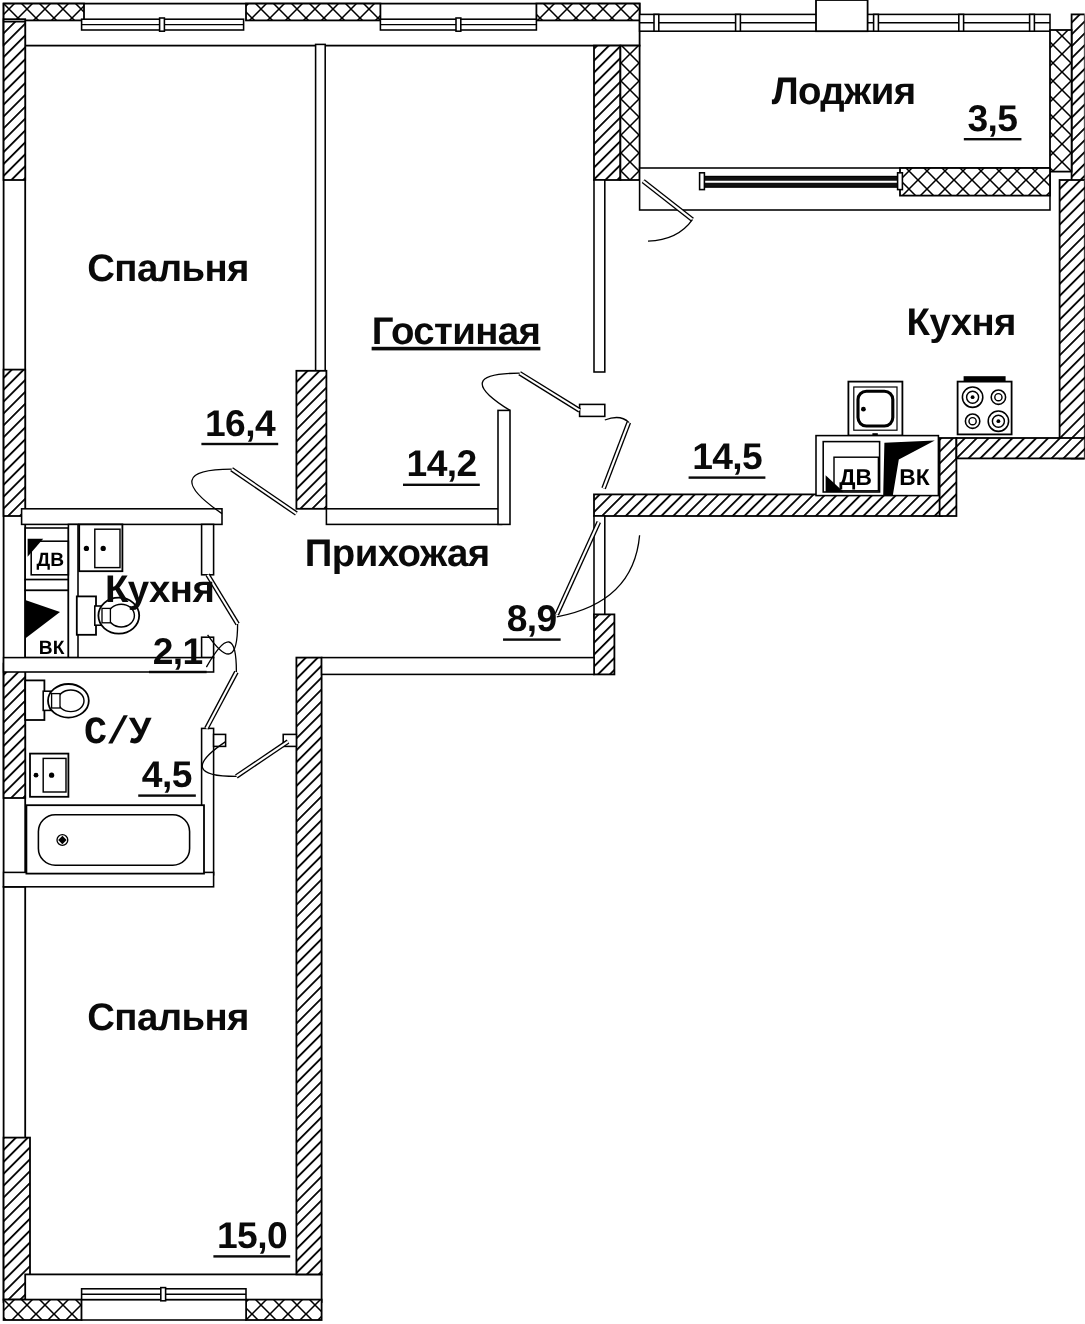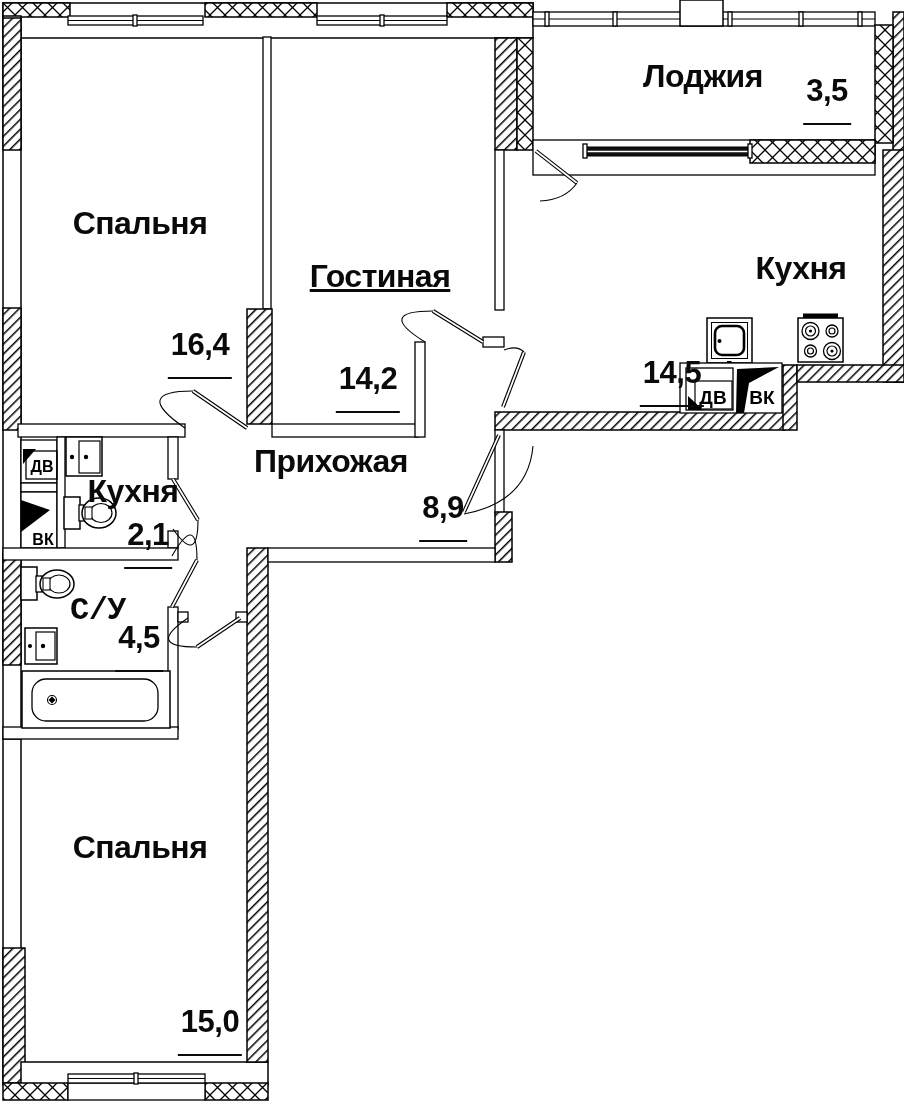--- a/index.html
+++ b/index.html
@@ -8,21 +8,21 @@
     font-family:"Liberation Sans", sans-serif;overflow:hidden;
   }
   .plan svg{position:absolute;left:0;top:0;}
   .lbl{
     position:absolute;transform:translate(-50%,-50%);
     font-weight:bold;color:#0a0a0a;white-space:nowrap;
     letter-spacing:-0.5px;line-height:1;
   }
   .room-name{font-size:32px;}
   .room-area{
-    font-size:31px;border-bottom:2.5px solid #0a0a0a;padding:0 3px 17px 3px;
+    font-size:31px;border-bottom:2.5px solid #0a0a0a;padding:0 3px 1px 3px;
   }
   .w{fill:#fff;stroke:#000;stroke-width:1.5;}
   .w2{fill:#fff;stroke:#000;stroke-width:1.3;}
   .d{fill:url(#hDiag);stroke:#000;stroke-width:1.5;}
   .c{fill:url(#hCross);stroke:#000;stroke-width:1.5;}
   .ln{stroke:#000;stroke-width:1.2;fill:none;}
   .leaf-b{stroke:#000;stroke-width:4;fill:none;}
   .leaf-w{stroke:#fff;stroke-width:1.8;fill:none;}
   .arc{stroke:#000;stroke-width:1.1;fill:none;}
   .blk{fill:#000;stroke:none;}
@@ -270,21 +270,21 @@
 <div class="lbl room-name" style="left:140px;top:223px;">Спальня</div>
 <div class="lbl room-area" style="left:200px;top:354px;">16,4</div>
 
 <div class="lbl room-name" style="left:380px;top:276px;text-decoration:underline;">Гостиная</div>
 <div class="lbl room-area" style="left:368px;top:388px;text-align:center;">14,2</div>
 
 <div class="lbl room-name" style="left:703px;top:76px;">Лоджия</div>
 <div class="lbl room-area" style="left:827px;top:100px;">3,5</div>
 
 <div class="lbl room-name" style="left:755px;top:268px;margin-left:46px;">Кухня</div>
-<div class="lbl room-area" style="left:672px;top:382px;">14,5</div>
+<div class="lbl room-area" style="left:606px;top:382px;">14,5</div>
 
 <div class="lbl room-name" style="left:331px;top:461px;">Прихожая</div>
 <div class="lbl room-area" style="left:443px;top:517px;">8,9</div>
 
 <div class="lbl room-name" style="left:133px;top:491px;">Кухня</div>
 <div class="lbl room-area" style="left:148px;top:544px;">2,1</div>
 
 <div class="lbl room-name" style="left:98px;top:611px;font-family:Liberation Mono, monospace;">С/У</div>
 <div class="lbl room-area" style="left:139px;top:647px;">4,5</div>
 

